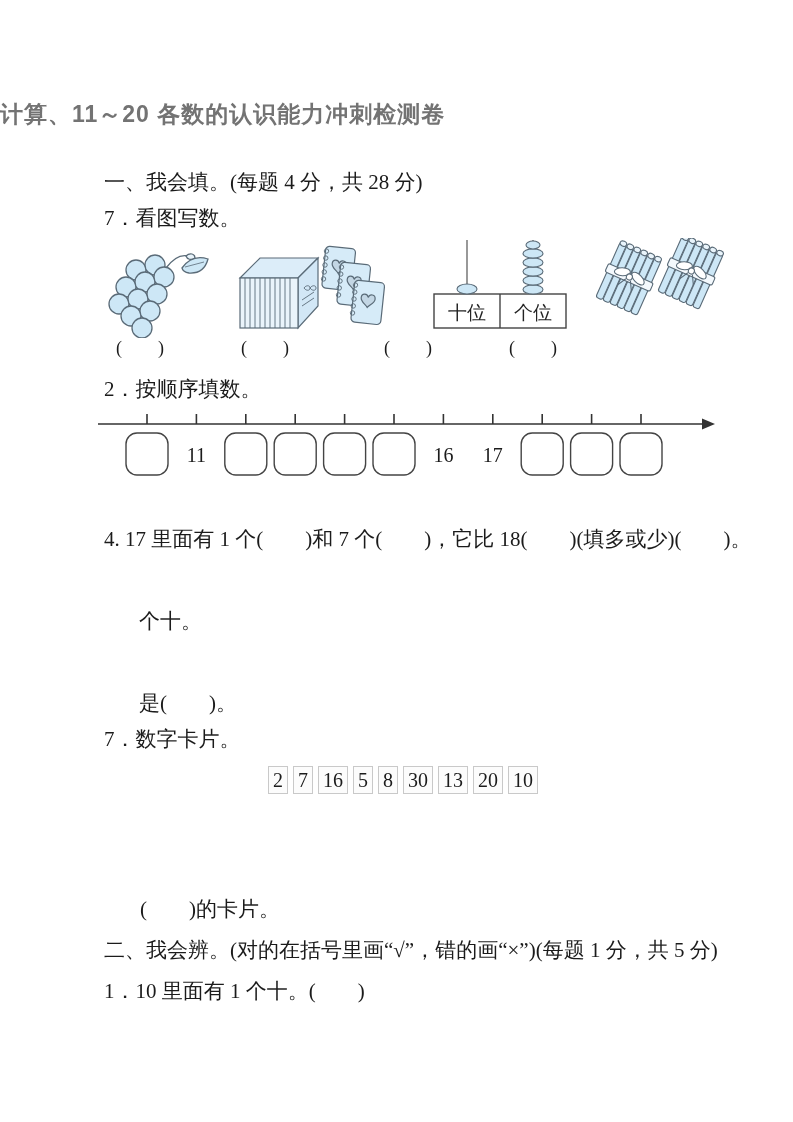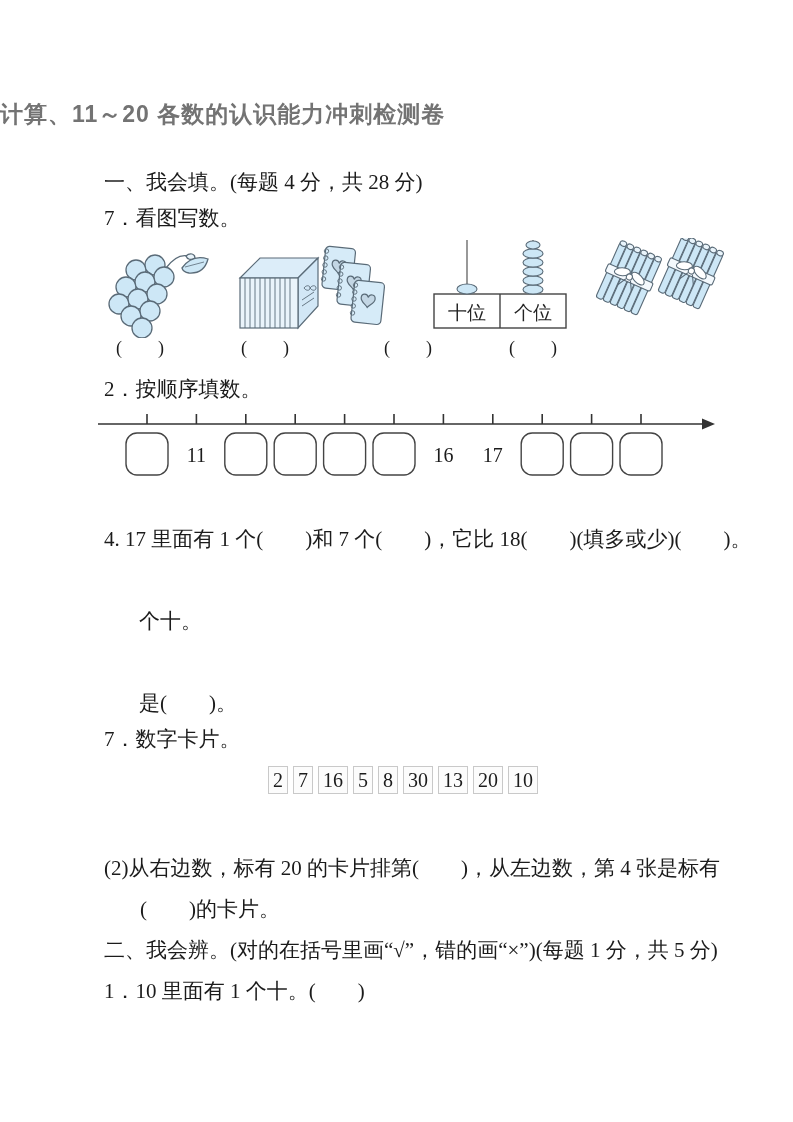--- a/index.html
+++ b/index.html
@@ -254,19 +254,18 @@
     <span class="card">7</span>
     <span class="card">16</span>
     <span class="card">5</span>
     <span class="card">8</span>
     <span class="card">30</span>
     <span class="card">13</span>
     <span class="card">20</span>
     <span class="card">10</span>
   </div>
 
-  <div class="line" style="top:856px">(2)从右边数，标有 20 的卡片排第(　　)，从左边数，第 4 张是标有</div>
   <div class="line" style="top:897px;left:140px">(　　)的卡片。</div>
 
   <div class="line" style="top:938px">二、我会辨。(对的在括号里画“√”，错的画“×”)(每题 1 分，共 5 分)</div>
   <div class="line" style="top:979px">1．10 里面有 1 个十。(　　)</div>
 
 </div>
 
 </body></html>

